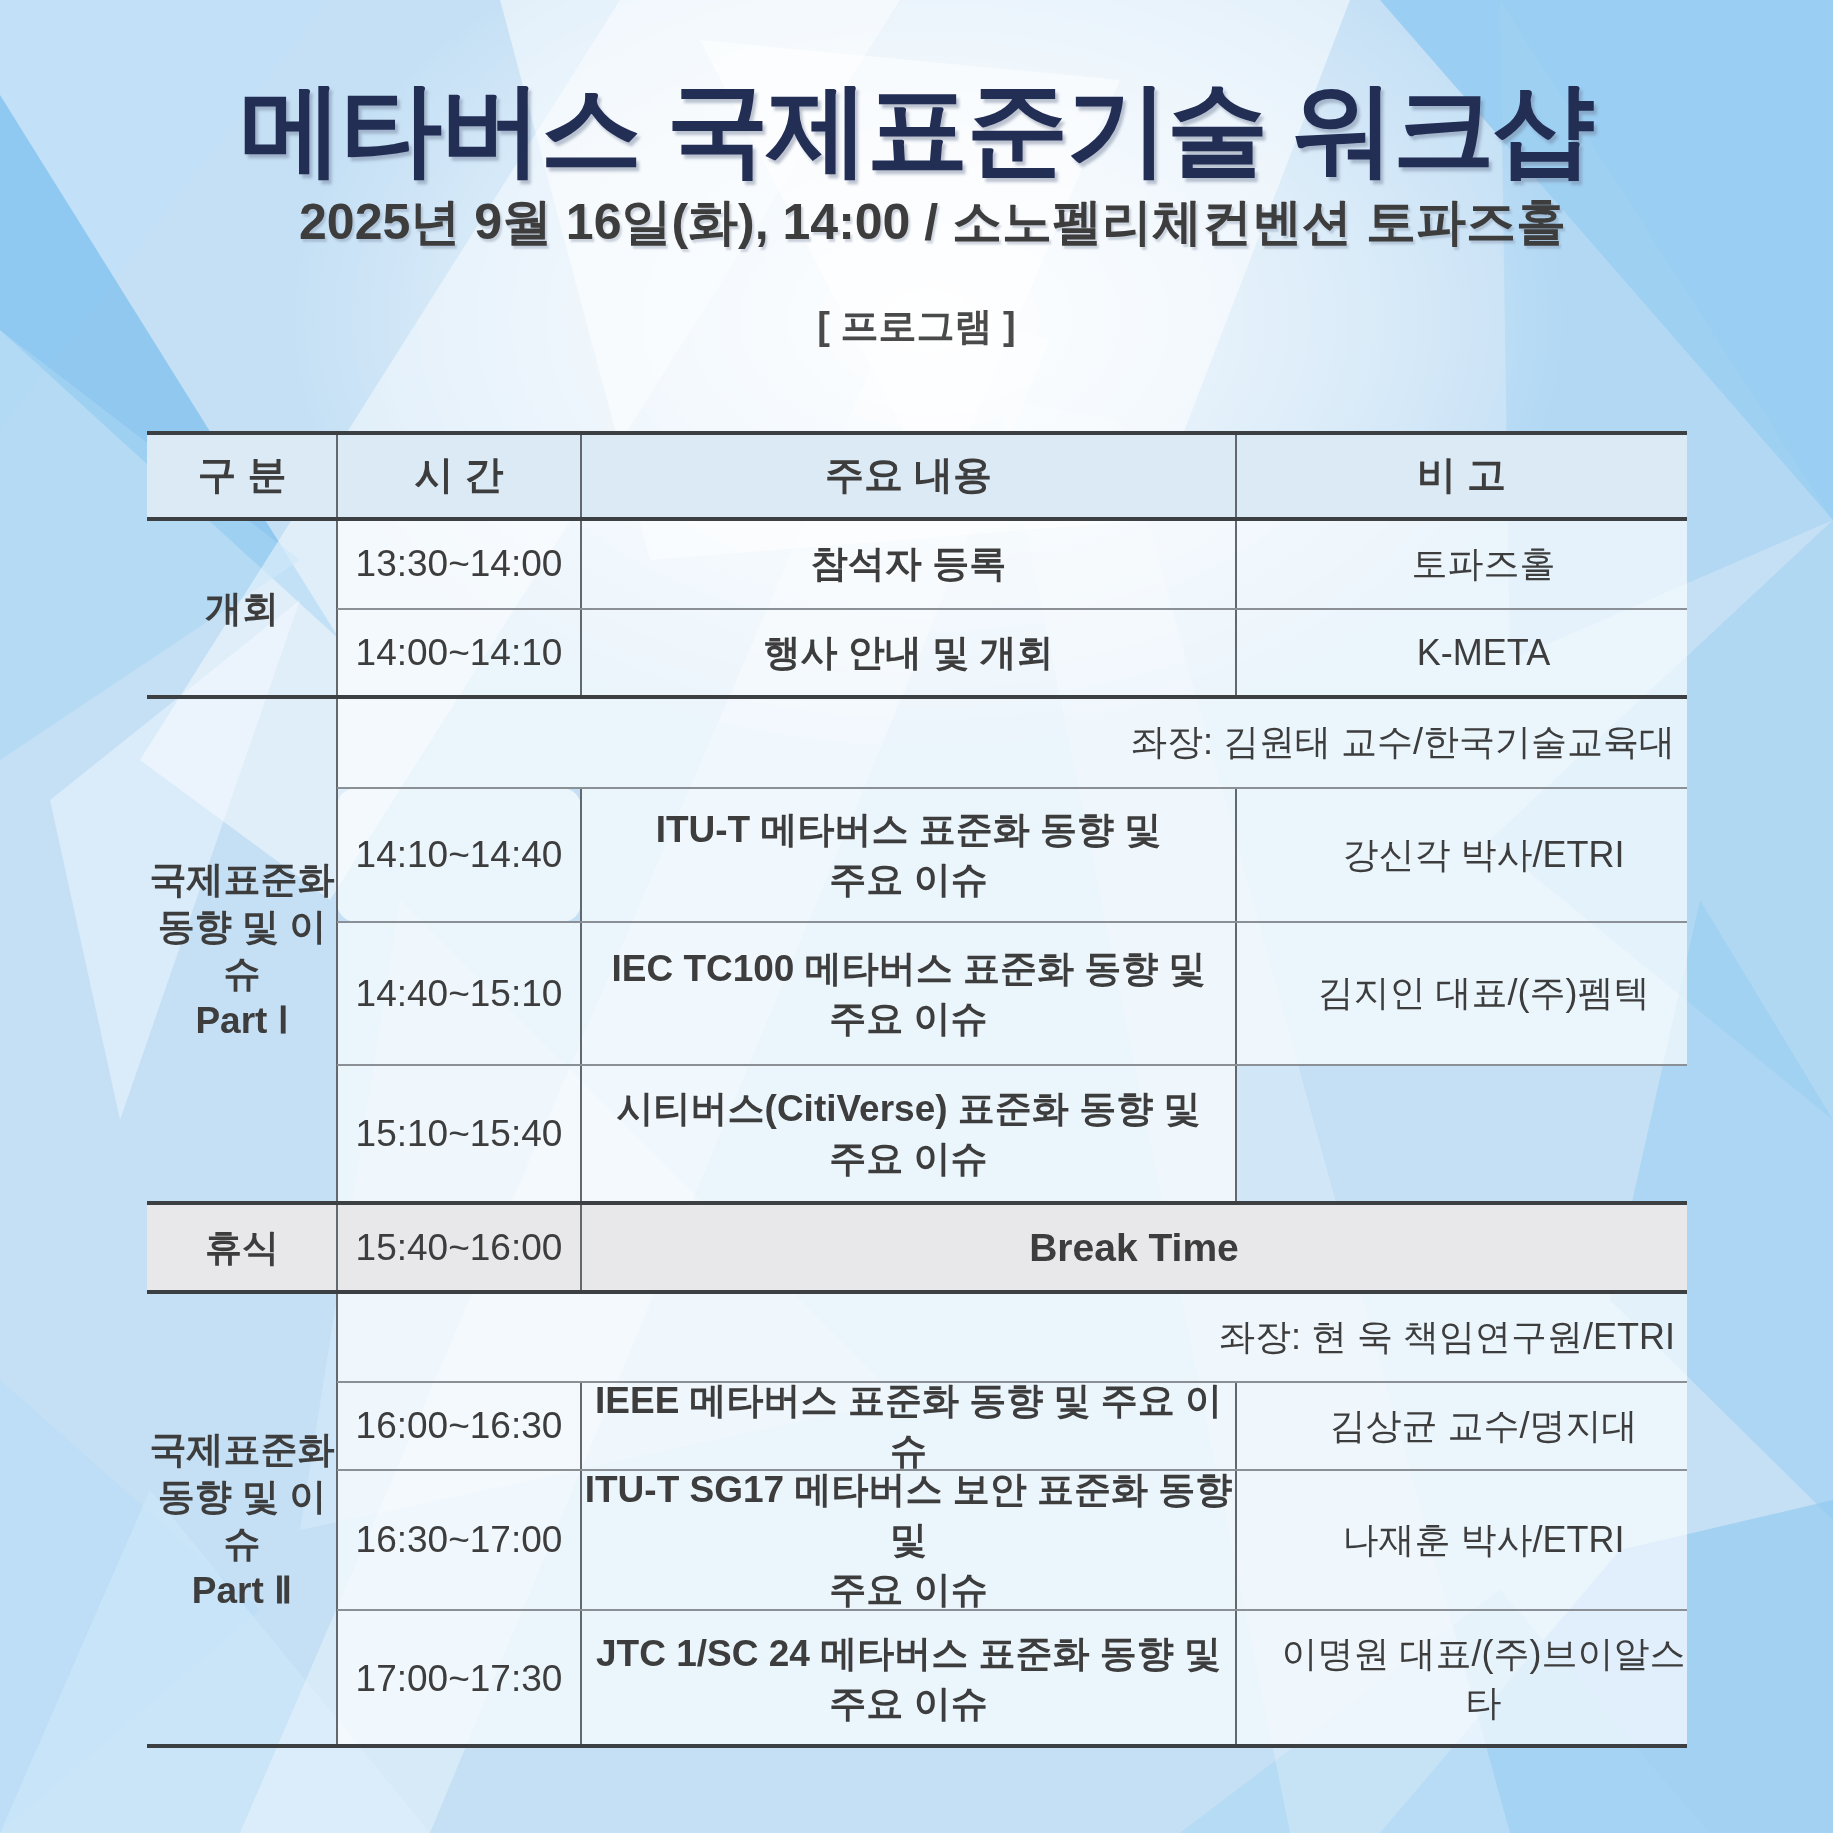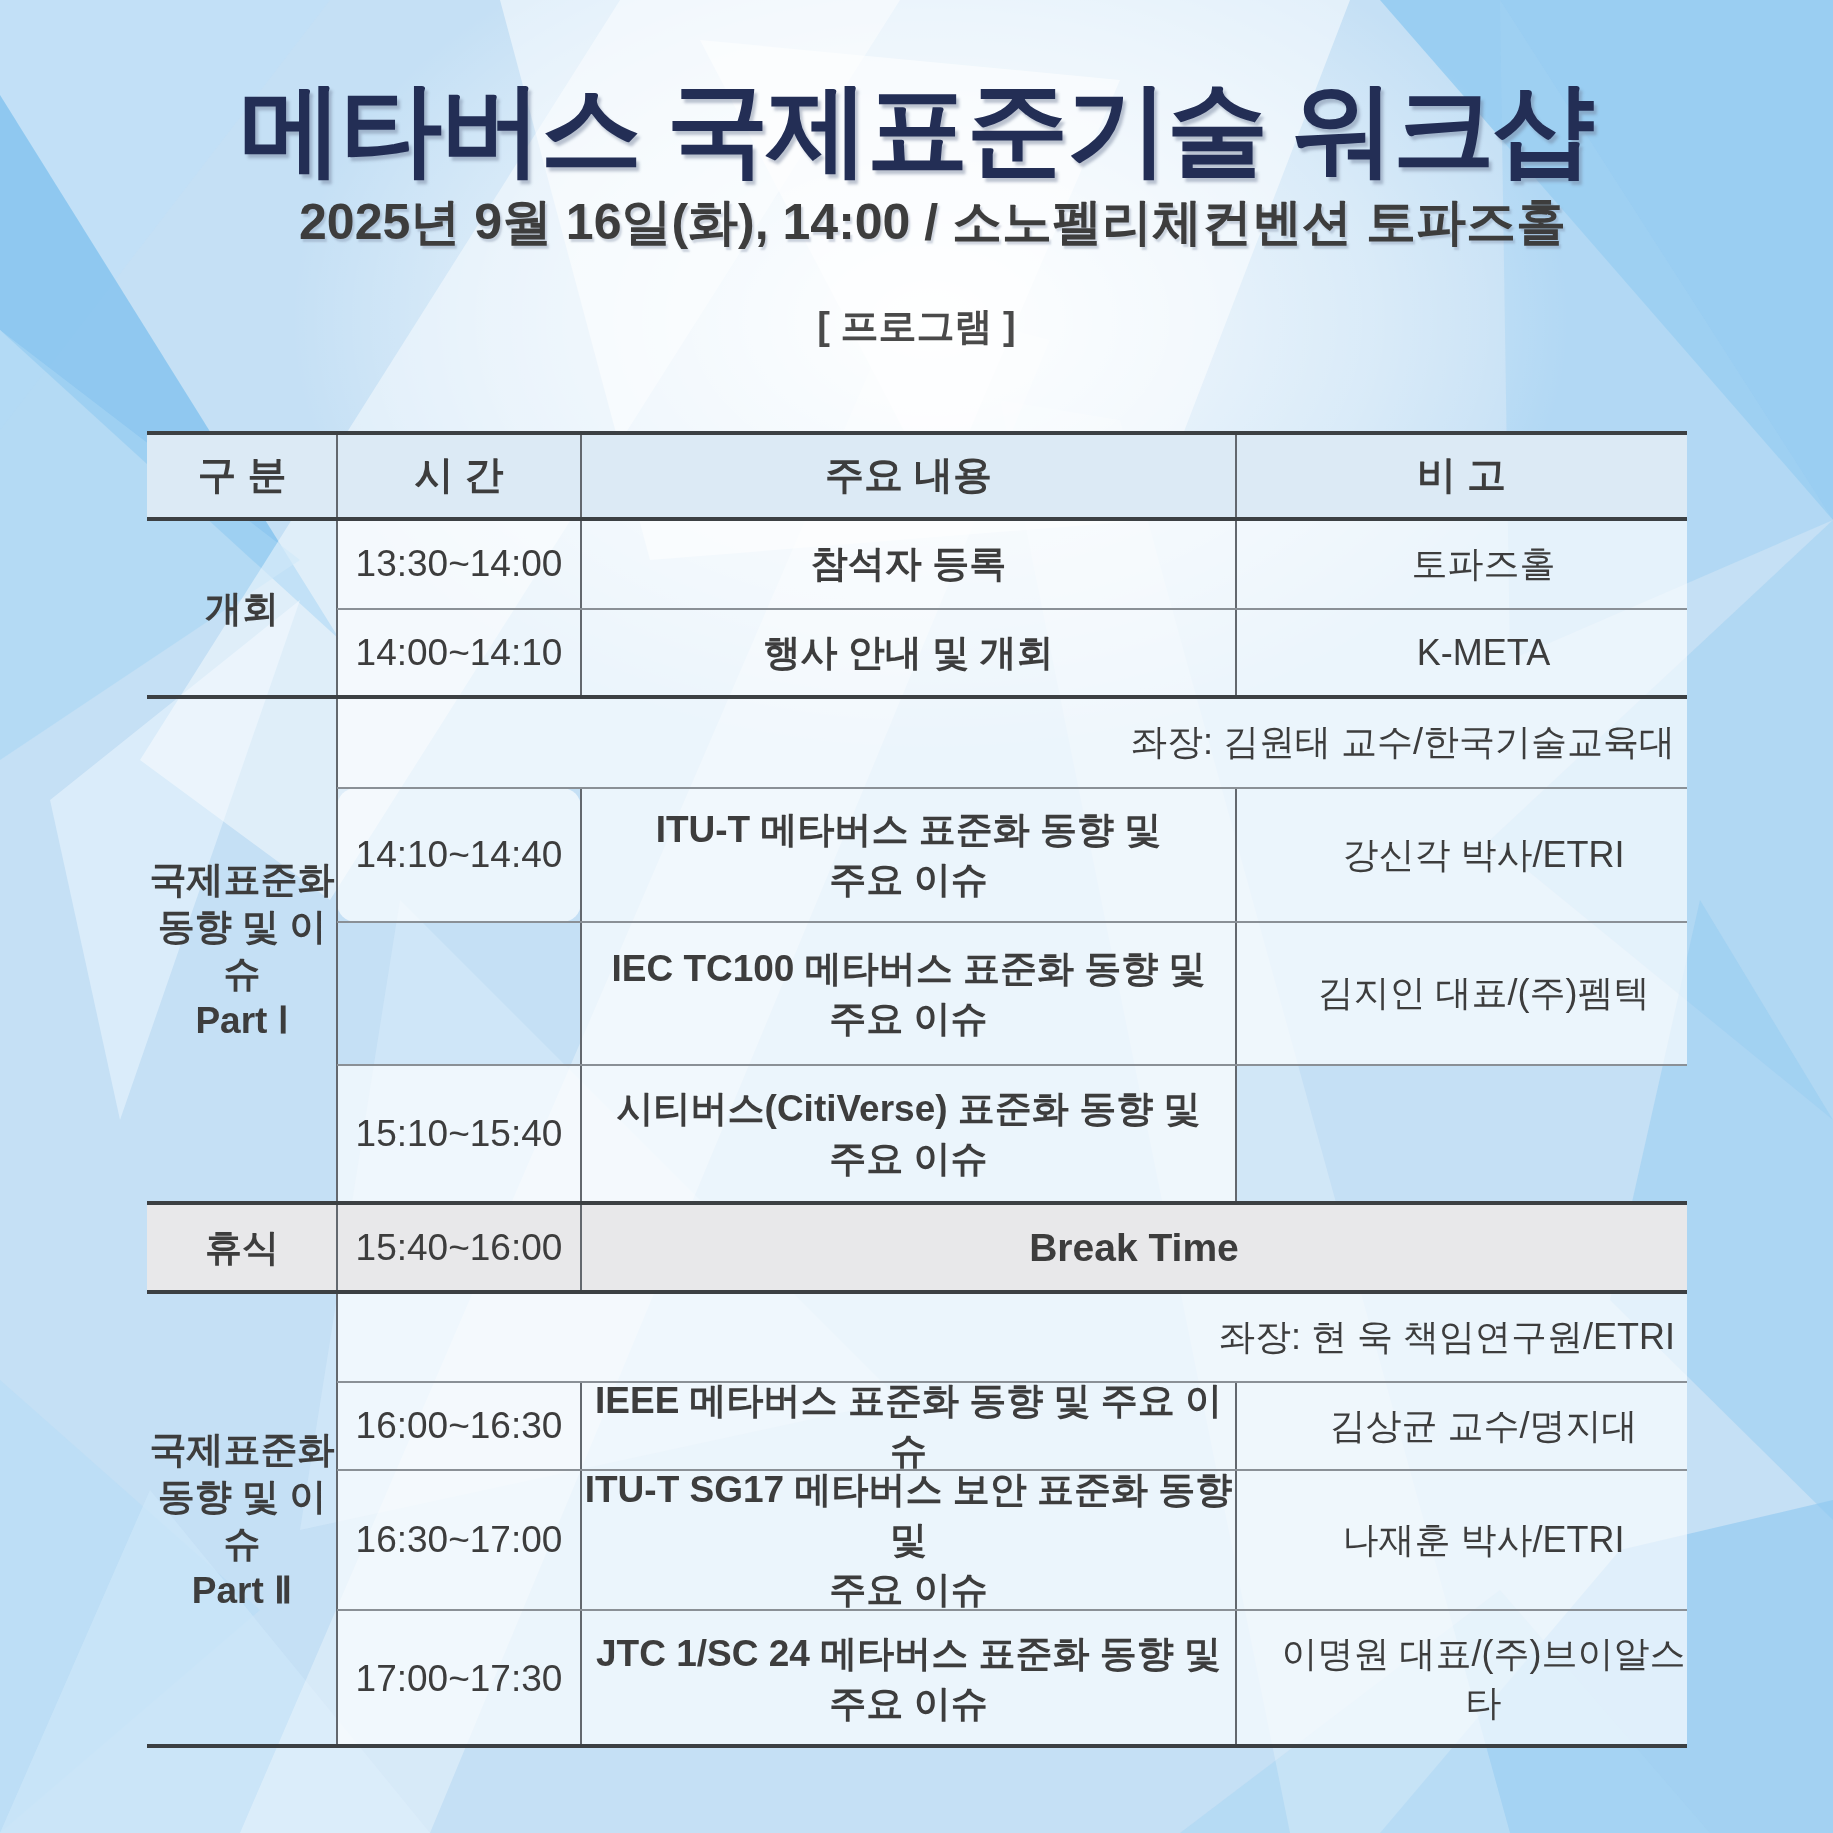--- a/index.html
+++ b/index.html
@@ -122,20 +122,21 @@
     <div class="cell cat" style="grid-column:1;grid-row:4/8;">국제표준화
 동향 및 이슈
 Part Ⅰ</div>
     <div class="cell chair body-bg" style="grid-column:2/5;grid-row:4;">좌장: 김원태 교수/한국기술교육대</div>
 
     <div class="cell time body-bg" style="grid-column:2;grid-row:5;border-radius:19px;">14:10~14:40</div>
     <div class="cell content body-bg" style="grid-column:3;grid-row:5;">ITU-T 메타버스 표준화 동향 및
 주요 이슈</div>
     <div class="cell note body-bg" style="grid-column:4;grid-row:5;">강신각 박사/ETRI</div>
 
+    <div class="cell time body-bg" style="grid-column:2;grid-row:6;">14:40~15:10</div>
     <div class="cell content body-bg" style="grid-column:3;grid-row:6;">IEC TC100 메타버스 표준화 동향 및
 주요 이슈</div>
     <div class="cell note body-bg" style="grid-column:4;grid-row:6;">김지인 대표/(주)펨텍</div>
 
     <div class="cell time body-bg" style="grid-column:2;grid-row:7;">15:10~15:40</div>
     <div class="cell content body-bg" style="grid-column:3;grid-row:7;">시티버스(CitiVerse) 표준화 동향 및
 주요 이슈</div>
 
     <div class="cell cat break-cell" style="grid-column:1;grid-row:8;">휴식</div>
     <div class="cell time break-cell" style="grid-column:2;grid-row:8;">15:40~16:00</div>

